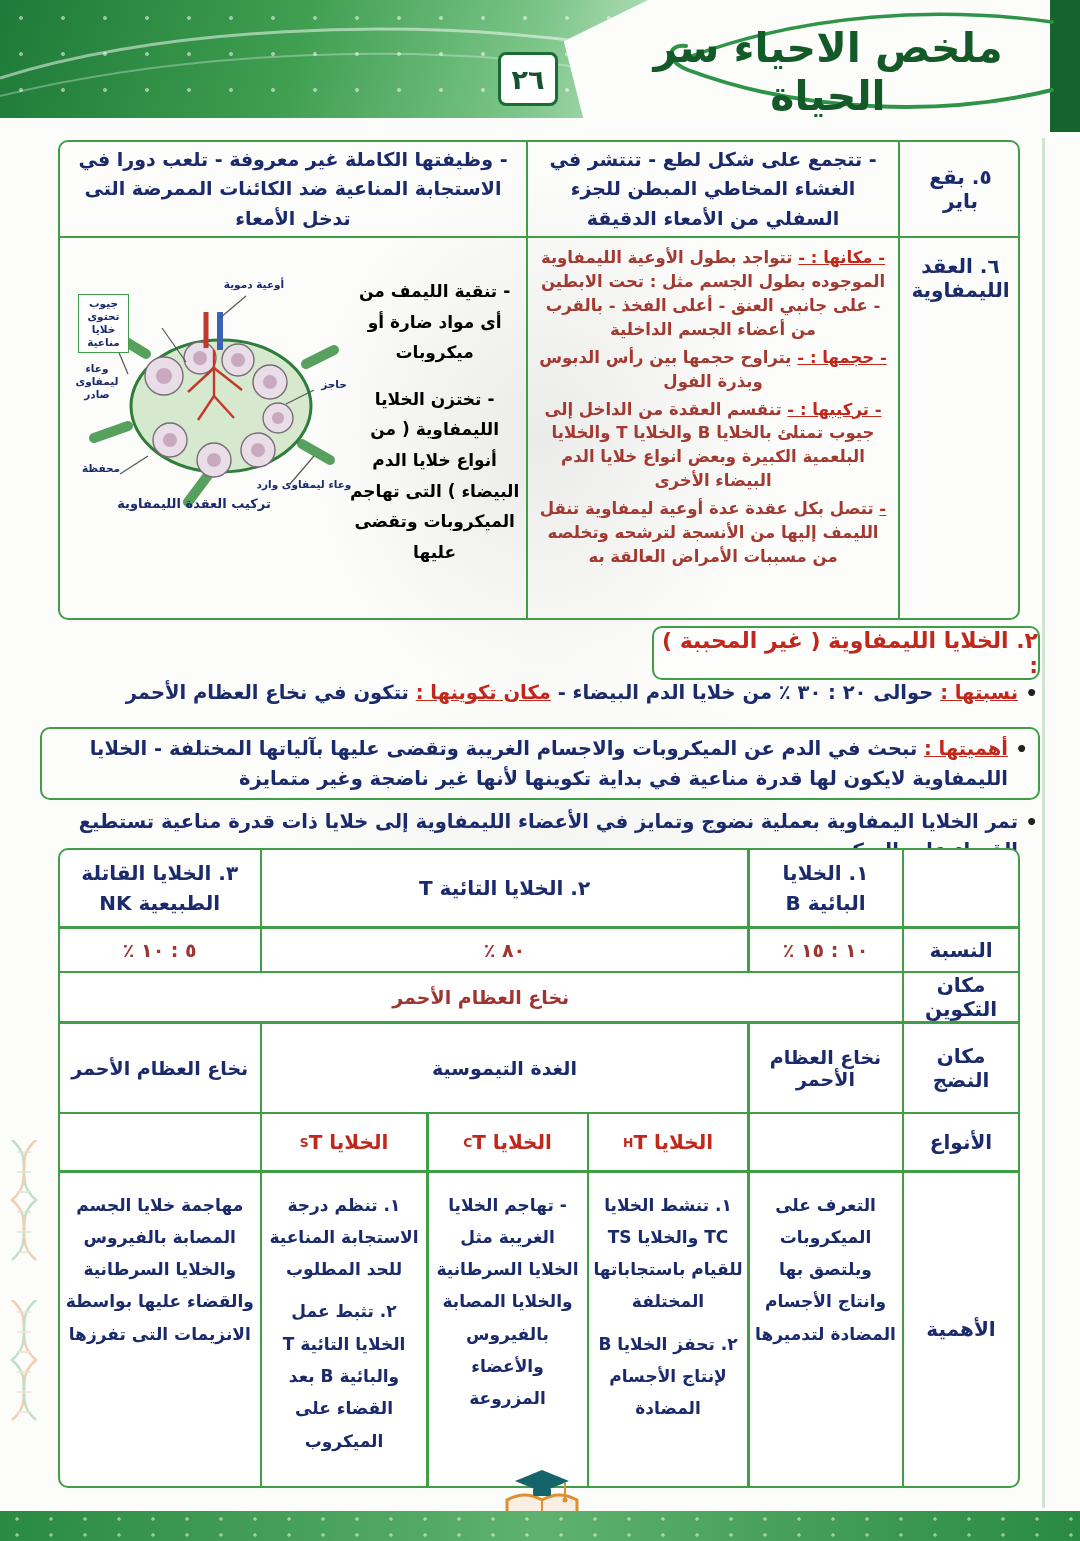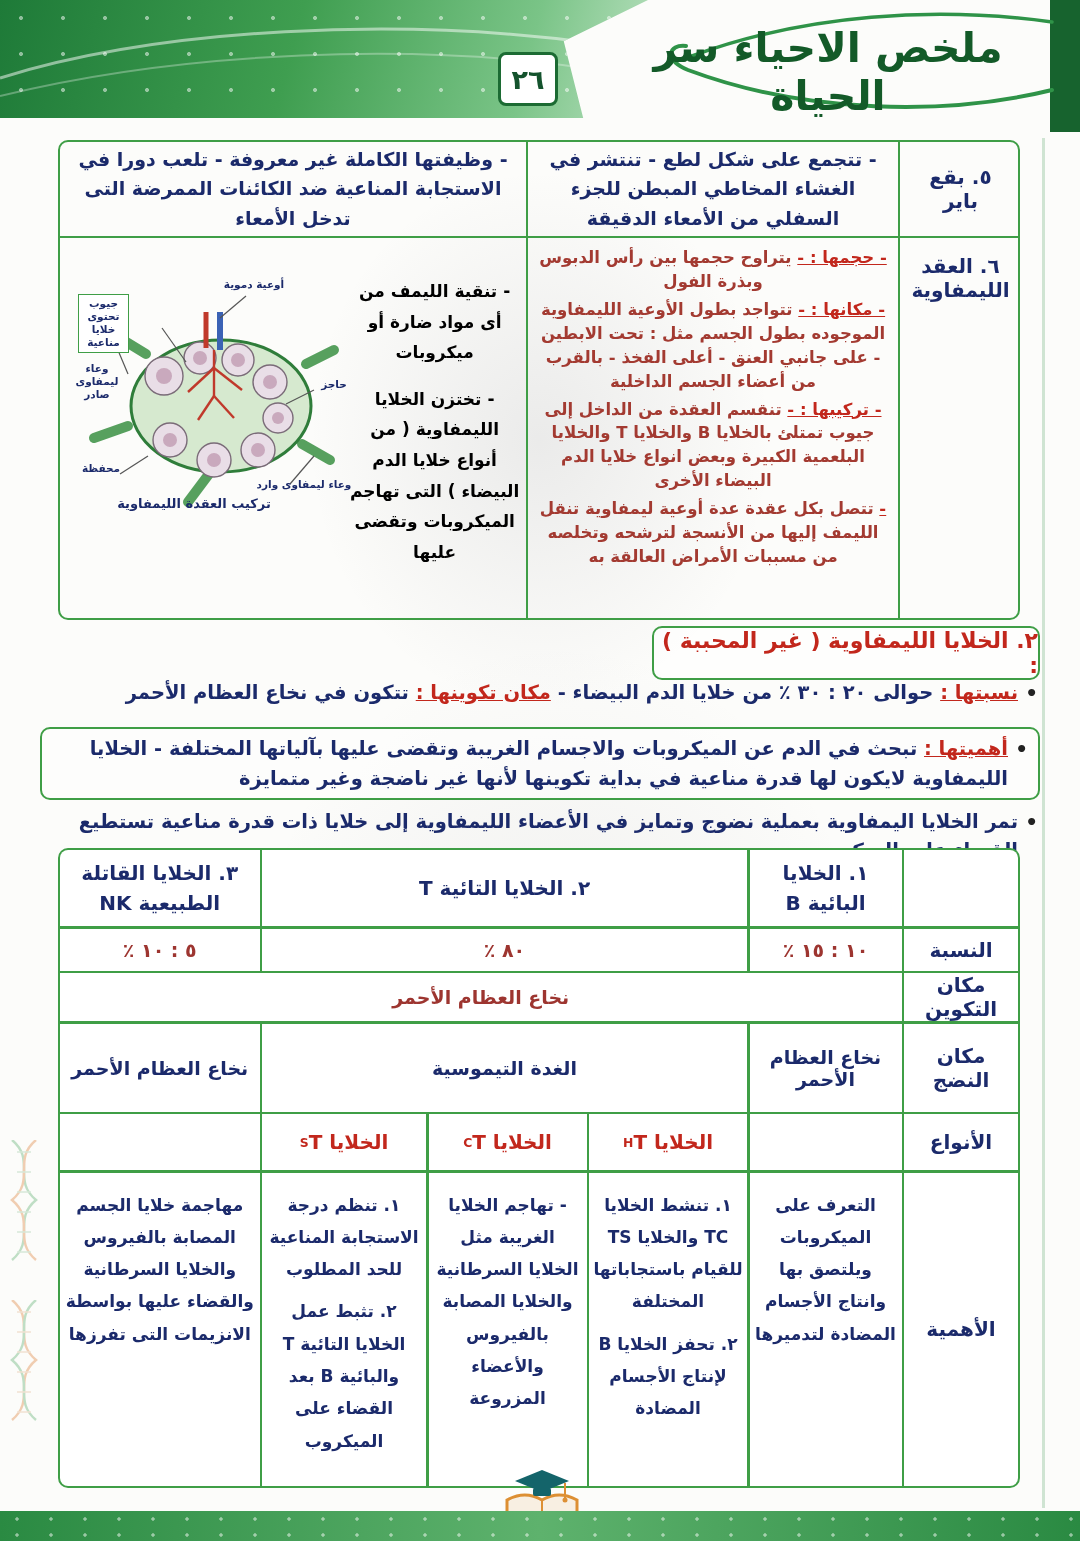--- a/index.html
+++ b/index.html
@@ -119,26 +119,26 @@
   <section class="ttable">
     <div class="trow r5">
       <div class="cell c-lbl">٥. بقع باير</div>
       <div class="cell c-mid">- تتجمع على شكل لطع - تنتشر في الغشاء المخاطي المبطن للجزء السفلي من الأمعاء الدقيقة</div>
       <div class="cell c-lft">- وظيفتها الكاملة غير معروفة - تلعب دورا في الاستجابة المناعية ضد الكائنات الممرضة التى تدخل الأمعاء</div>
     </div>
     <div class="trow r6">
       <div class="cell c-lbl">٦. العقد الليمفاوية</div>
       <div class="cell c-mid">
         <p class="det">
+          <span class="key">- مكانها : -</span>
+          <span>تتواجد بطول الأوعية الليمفاوية الموجوده بطول الجسم مثل : تحت الابطين - على جانبي العنق - أعلى الفخذ - بالقرب من أعضاء الجسم الداخلية</span>
+        </p>
+        <p class="det">
           <span class="key">- حجمها : -</span>
           <span>يتراوح حجمها بين رأس الدبوس وبذرة الفول</span>
-        </p>
-        <p class="det">
-          <span class="key">- مكانها : -</span>
-          <span>تتواجد بطول الأوعية الليمفاوية الموجوده بطول الجسم مثل : تحت الابطين - على جانبي العنق - أعلى الفخذ - بالقرب من أعضاء الجسم الداخلية</span>
         </p>
         <p class="det">
           <span class="key">- تركيبها : -</span>
           <span>تنقسم العقدة من الداخل إلى جيوب تمتلئ بالخلايا B والخلايا T والخلايا البلعمية الكبيرة وبعض انواع خلايا الدم البيضاء الأخرى</span>
         </p>
         <p class="det">
           <span class="key">-</span>
           <span>تتصل بكل عقدة عدة أوعية ليمفاوية تنقل الليمف إليها من الأنسجة لترشحه وتخلصه من مسببات الأمراض العالقة به</span>
         </p>
       </div>

